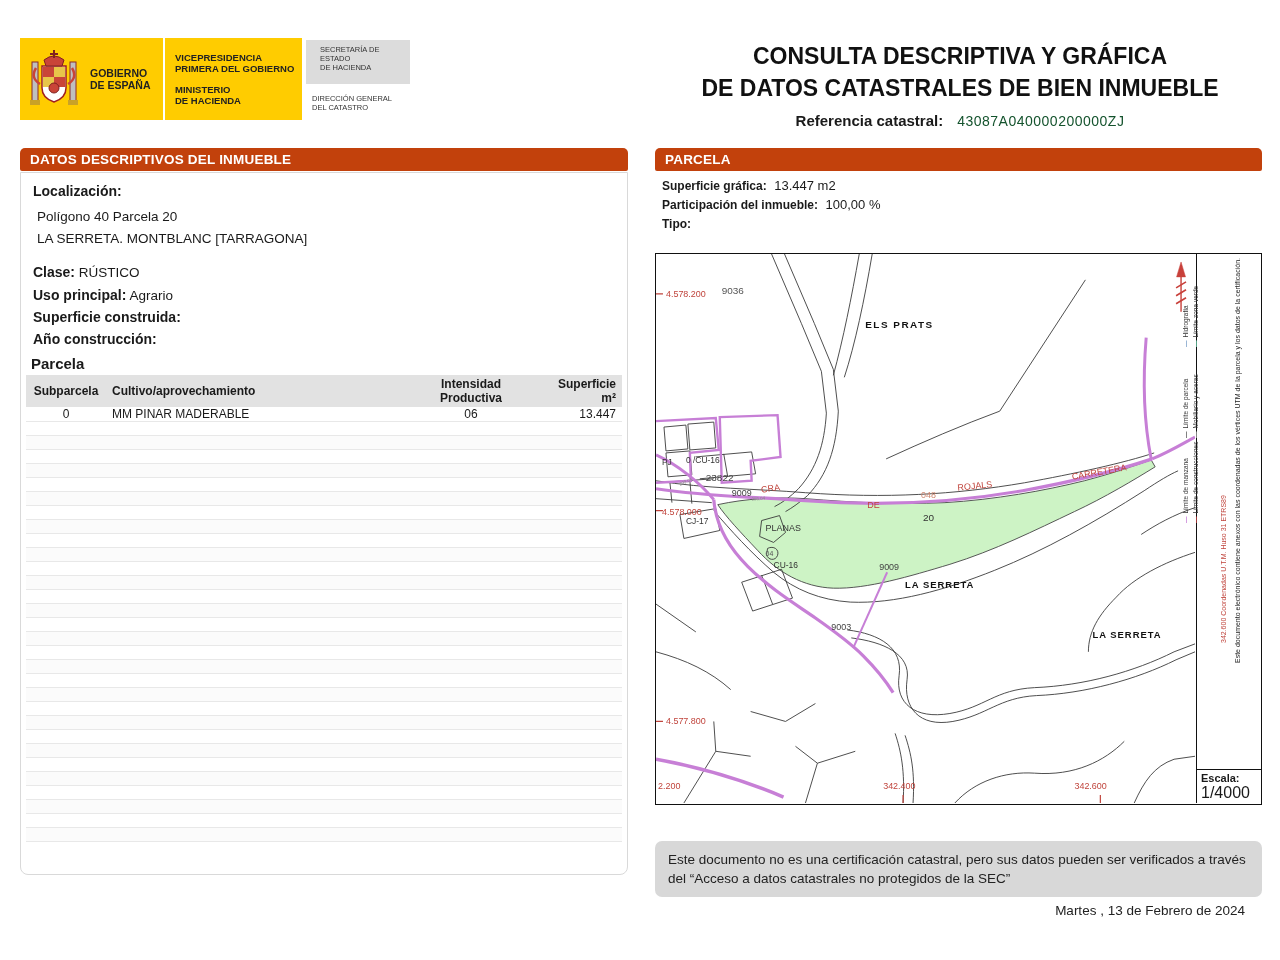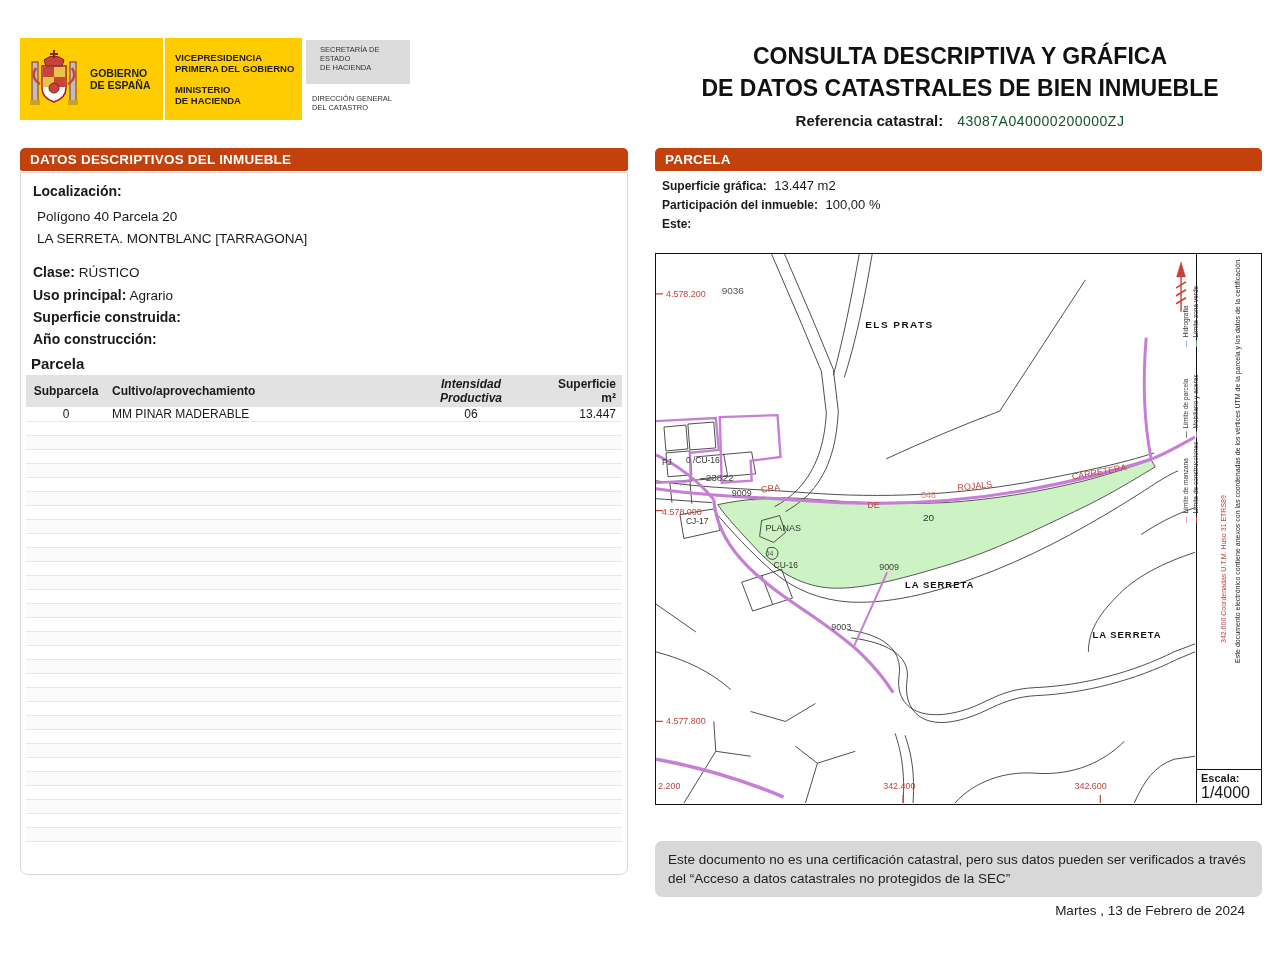--- a/index.html
+++ b/index.html
@@ -36,21 +36,21 @@
   #cultivo-title { position:absolute; left:10px; top:182px; font-weight:bold; font-size:15px; }
   #cultivo-table { position:absolute; left:5px; top:202px; width:596px; border-collapse:collapse; table-layout:fixed; font-size:12px; }
   #cultivo-table th { background:#E2E2E2; font-weight:bold; font-size:12px; padding:2px 6px; height:16px; }
   #cultivo-table td { height:14px; padding:0 6px; border-bottom:1px solid #e8e8e8; font-size:12px; }
   #cultivo-table tr.alt td { background:#fbfbfb; }
   .c-sub { width:80px; text-align:center; }
   .c-cul { width:300px; text-align:left; }
   .c-int { width:130px; text-align:center; }
   .c-sup { width:86px; text-align:right; }
   #cultivo-table th.c-cul { text-align:left; }
-  #cultivo-table th.c-int { text-align:center;font-style:italic; }
+  #cultivo-table th.c-int { text-align:center; }
   #cultivo-table th.c-sup { text-align:right; }
 
   
   #right-fields .fld b { font-size:12px; }
   #map-frame { position:absolute; left:655px; top:253px; width:607px; height:552px; border:1.5px solid #111; background:#fff; }
   #map-svg { position:absolute; left:0; top:0; width:539px; height:549px; }
   #legend-strip { position:absolute; right:0; top:0; width:65px; height:549px; border-left:1.5px solid #111; }
   .lg-rot { position:absolute; transform:rotate(-90deg); transform-origin:0 100%; white-space:nowrap; }
   .lg-pair { font-size:6.5px; line-height:10px; color:#333; }
   .lg-pair .dash { font-weight:bold; margin-right:3px; }
@@ -320,21 +320,21 @@
             <td class="c-int"></td>
             <td class="c-sup"></td>
           </tr>
         </tbody>
     </table>
   </div>
 
   <div id="right-fields">
     <div class="fld" style="left:662px; top:178px; position:absolute;"><b>Superficie gráfica:</b>&nbsp;&nbsp;<span style="font-size:13px">13.447 m2</span></div>
     <div class="fld" style="left:662px; top:197px; position:absolute;"><b>Participación del inmueble:</b>&nbsp;&nbsp;<span style="font-size:13px">100,00 %</span></div>
-    <div class="fld" style="left:662px; top:216px; position:absolute;"><b>Este:</b> <span></span></div>
+    <div class="fld" style="left:662px; top:216px; position:absolute;"><b>Tipo:</b> <span></span></div>
   </div>
 
   <div id="map-frame">
     <svg id="map-svg" viewBox="0 0 541 552" preserveAspectRatio="none">
 
       <path d="M62,252 C90,246 120,244 150,246 C200,250 240,252 290,250 C340,247 390,238 430,228 C460,220 480,213 497,207 L501,214 C480,227 450,245 420,259 C380,278 340,298 295,312 C255,324 212,337 178,336 C148,335 122,320 102,298 C85,280 70,264 62,252 Z" fill="#CDF3C5" stroke="#444" stroke-width="0.9"></path>
 
       <g stroke="#3a3a3a" stroke-width="0.9" fill="none">
         <path d="M116,0 L146,70 L166,118 L171,160"></path>
         <path d="M129,0 L159,70 L178,116 L183,158"></path>

